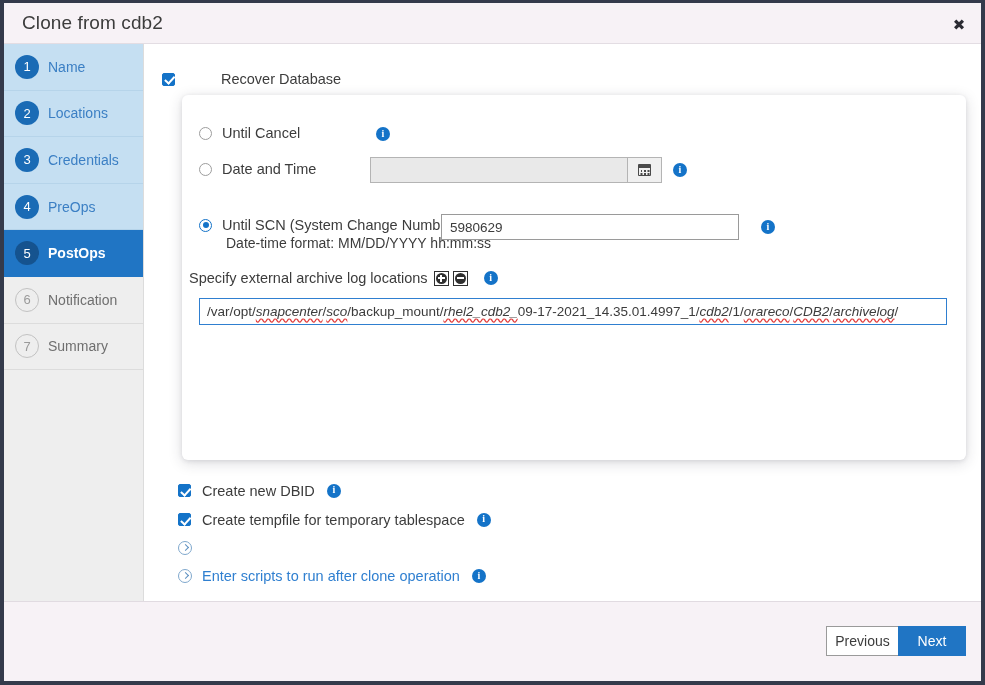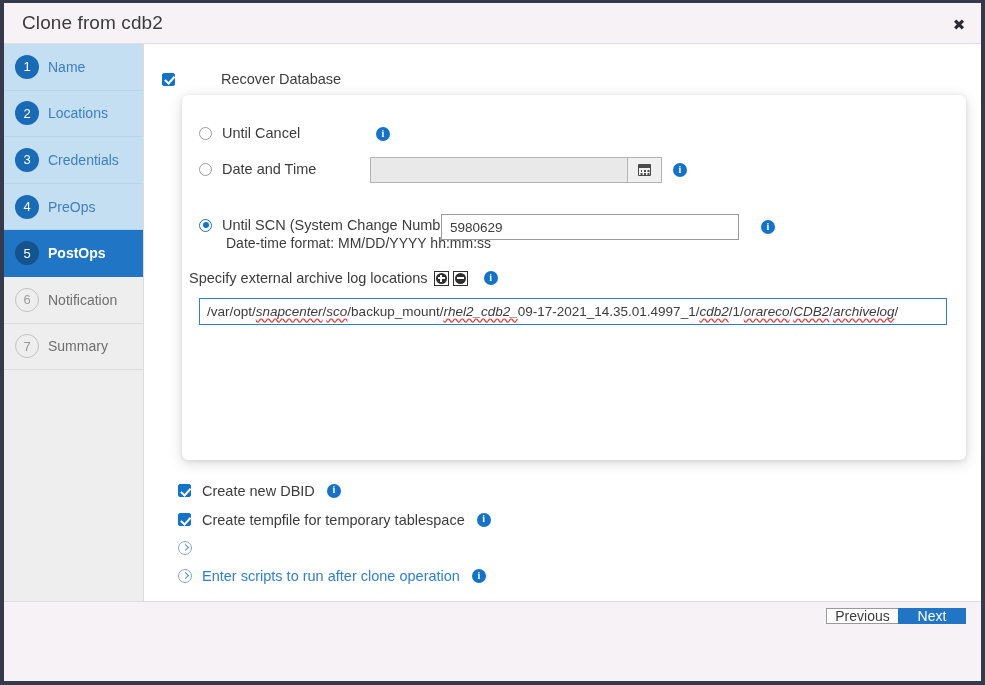--- a/index.html
+++ b/index.html
@@ -409,22 +409,22 @@
     position: absolute;
     left: 0; right: 0;
     bottom: 0;
     height: 80px;
     background: #f7f2f6;
     border-top: 1px solid #e1dbe1;
     box-sizing: border-box;
   }
   .btn {
     position: absolute;
-    top: 6px;
-    height: 16px;
+    top: 24px;
+    height: 30px;
     font-size: 14px;
     box-sizing: border-box;
     cursor: pointer;
     display: flex;
     align-items: center;
     justify-content: center;
     font-family: "Liberation Sans", sans-serif;
   }
   .btn-prev {
     right: 82px;

